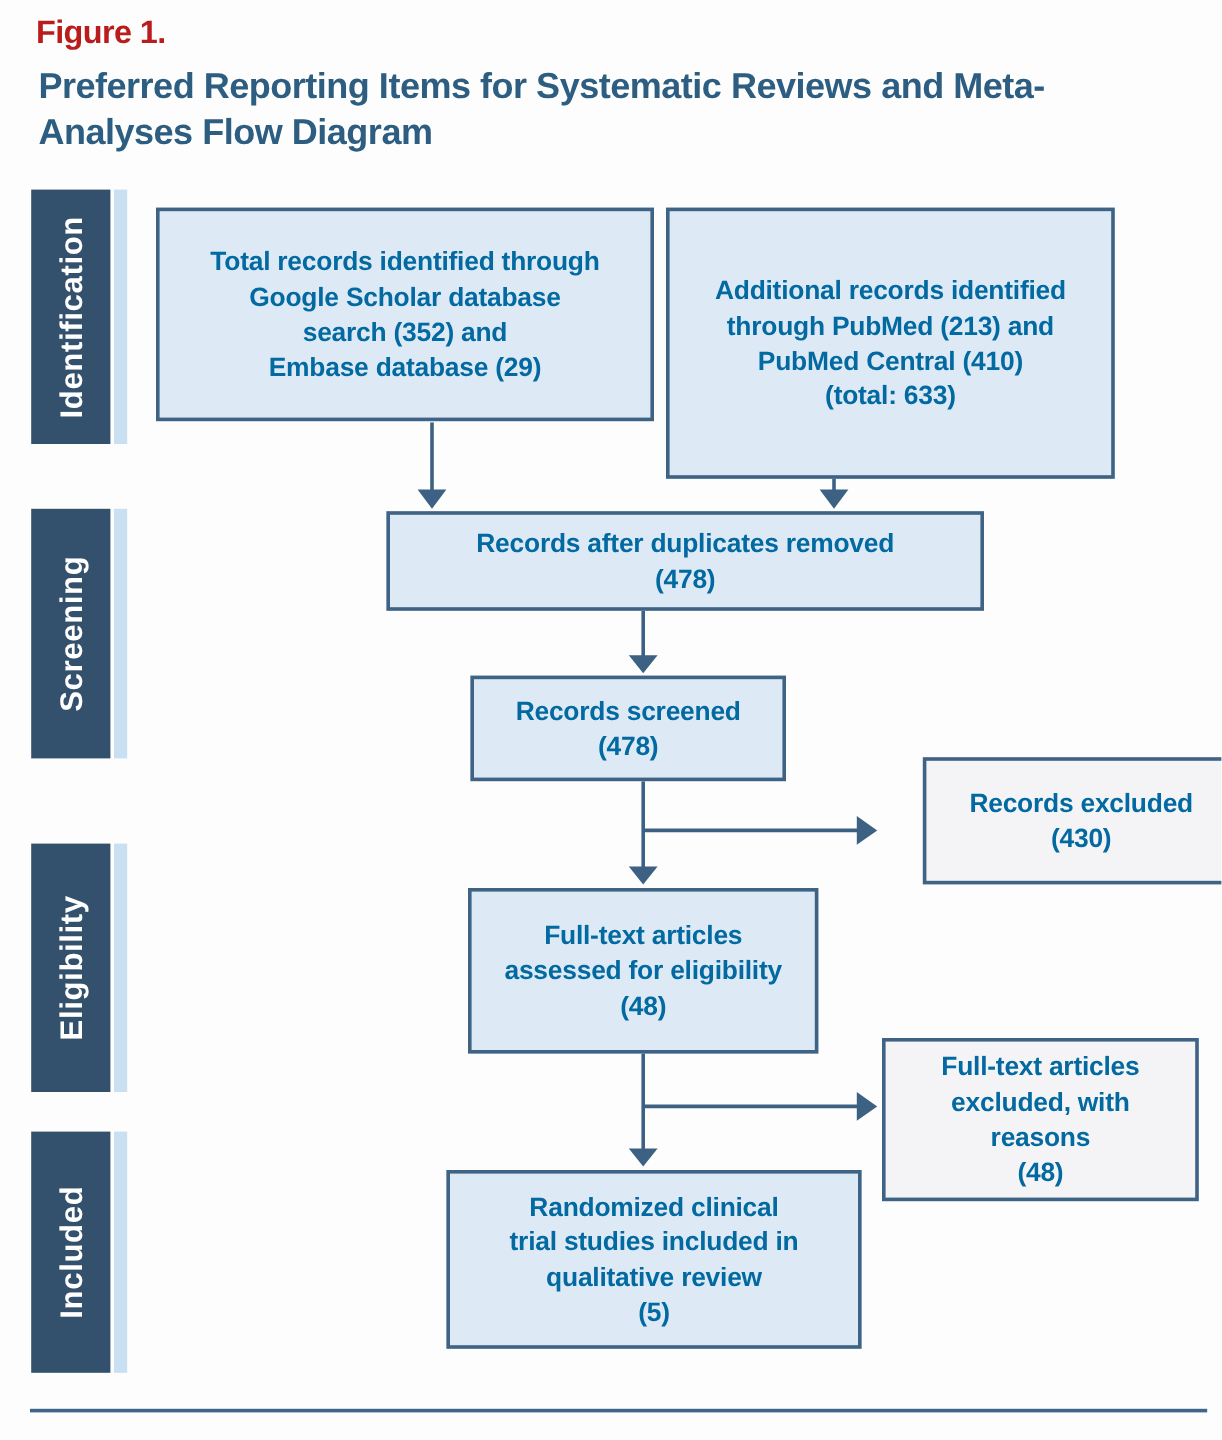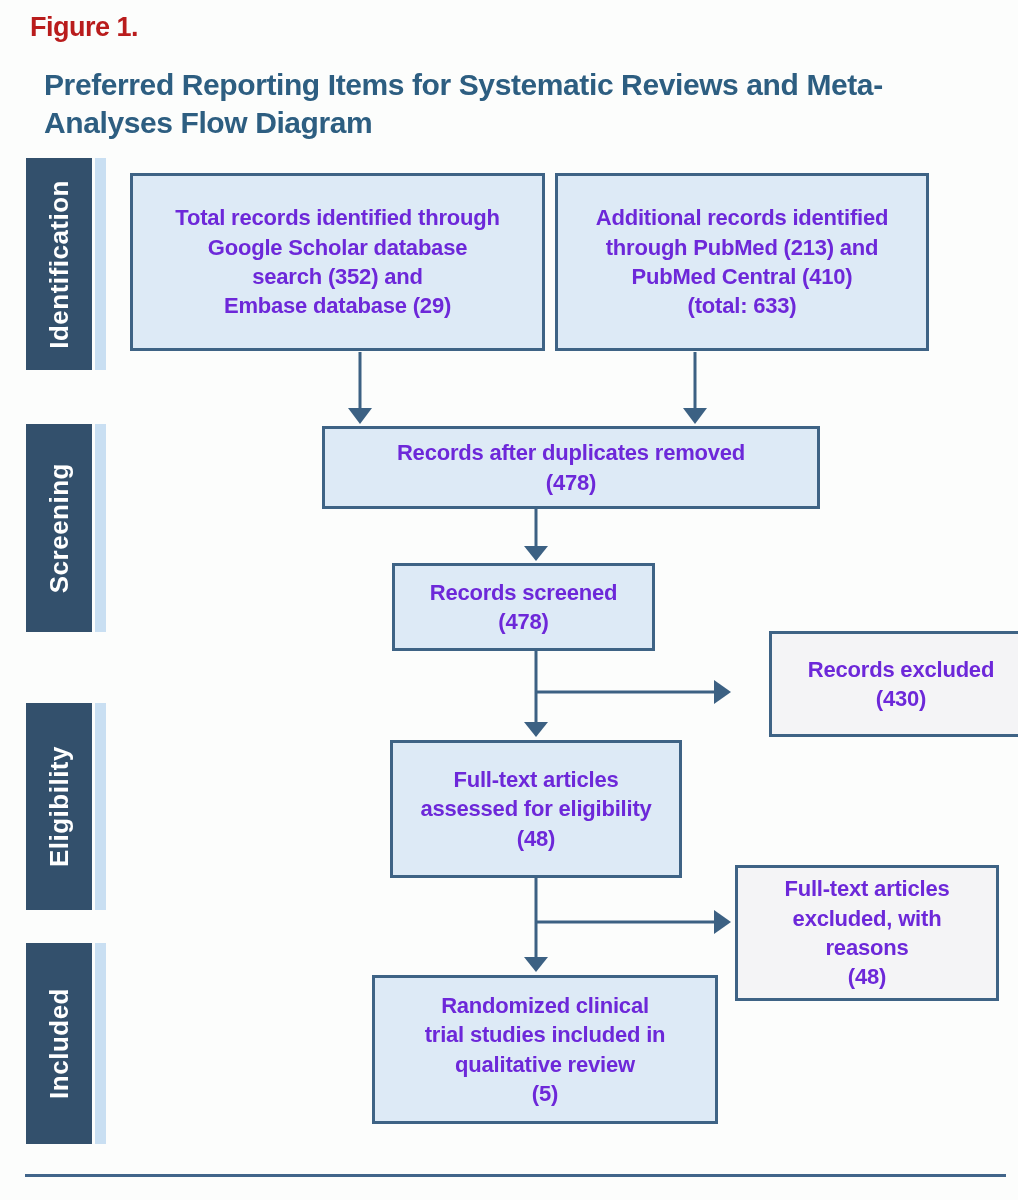--- a/index.html
+++ b/index.html
@@ -5,37 +5,37 @@
   html,body{margin:0;padding:0;background:#fcfdfc;}
   .canvas{
     position:relative;width:1018px;height:1200px;overflow:hidden;
     background:#fcfdfc;font-family:"Liberation Sans",sans-serif;
   }
   .figure-label{
     position:absolute;left:30px;top:12px;
     font-size:27px;font-weight:bold;color:#b91c1c;letter-spacing:-0.5px;
   }
   .figure-title{
-    position:absolute;left:28px;top:50px;width:940px;margin:16px;
+    position:absolute;left:28px;top:50px;width:940px;margin:4px;
     font-size:30px;font-weight:bold;color:#2d5e81;line-height:1.28;letter-spacing:-0.4px;
   }
   .stage{position:absolute;left:26px;width:80px;}
   .stage-bar{
     position:absolute;left:0;top:0;bottom:0;width:66px;background:#33506c;
     display:flex;align-items:center;justify-content:center;
   }
   .stage-strip{position:absolute;left:69px;top:0;bottom:0;width:11px;background:#c9dff2;}
   .stage-label{
     writing-mode:vertical-rl;transform:rotate(180deg);
     color:#ffffff;font-size:26px;font-weight:bold;letter-spacing:0.5px;white-space:nowrap;
   }
   .fbox{
     position:absolute;box-sizing:border-box;border:3px solid #3e6385;
     background:#ddeaf6;display:flex;align-items:center;justify-content:center;
-    text-align:center;color:#6d28d9;font-size:22px;font-weight:bold;
+    text-align:center;color:#0369a1;font-size:22px;font-weight:bold;
     line-height:1.34;letter-spacing:-0.2px;padding:4px;
   }
   .fbox.alt{background:#f4f4f6;}
   .fbox .box-text{white-space:pre-line;}
   .connectors{position:absolute;left:0;top:0;pointer-events:none;}
   .connectors path{stroke:#3c6183;stroke-width:3;fill:none;}
   .connectors polygon{fill:#3c6183;stroke:none;}
   .bottom-rule{position:absolute;left:25px;top:1174px;width:981px;height:3px;background:#41658a;}
 </style>
 </head>
@@ -105,21 +105,21 @@
     <div class="stage-strip"></div>
   </div>
 
   <div class="fbox" style="left:130px;top:173px;width:415px;height:178px;">
     <span class="box-text">Total records identified through
 Google Scholar database
 search (352) and
 Embase database (29)</span>
   </div>
 
-  <div class="fbox" style="left:555px;top:173px;width:374px;height:178px;">
+  <div class="fbox" style="left:555px;top:173px;width:374px;height:226px;">
     <span class="box-text">Additional records identified
 through PubMed (213) and
 PubMed Central (410)
 (total: 633)</span>
   </div>
 
   <div class="fbox" style="left:322px;top:426px;width:498px;height:83px;">
     <span class="box-text">Records after duplicates removed
 (478)</span>
   </div>

